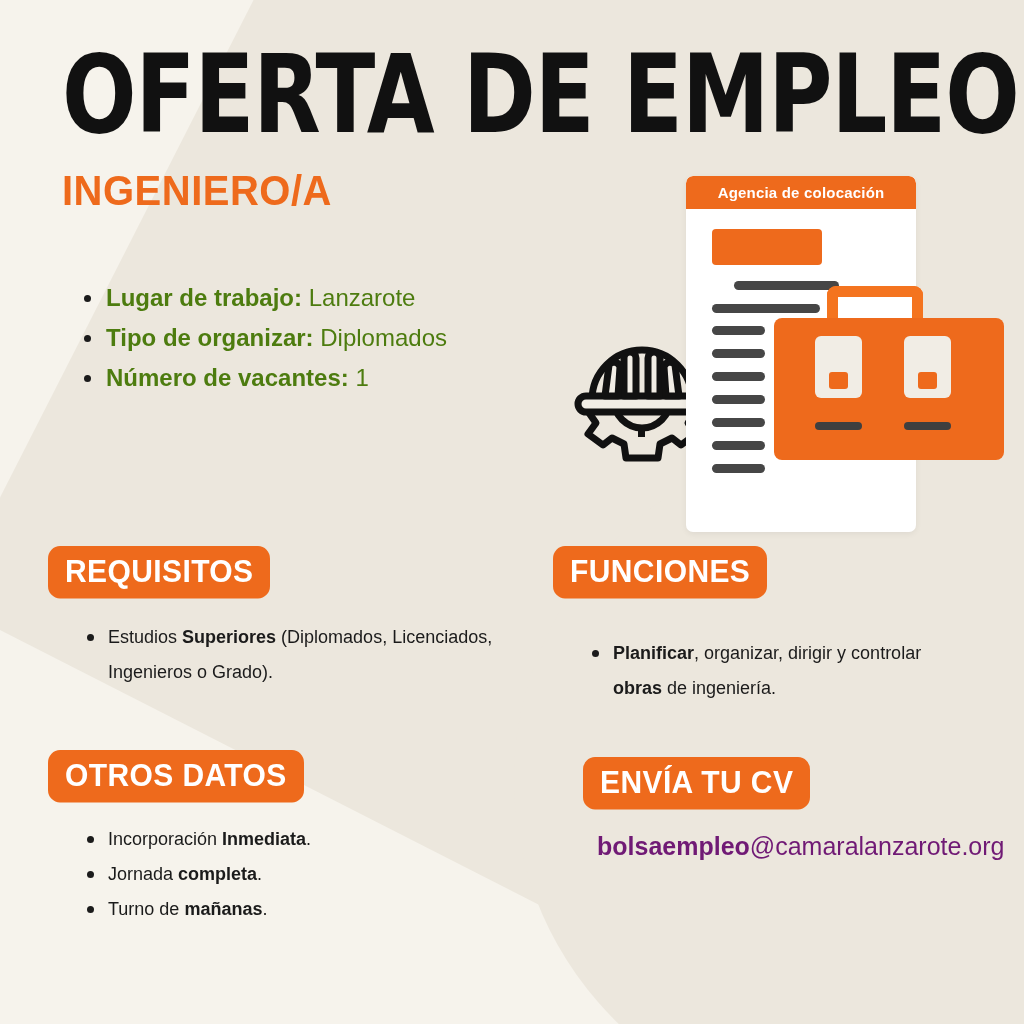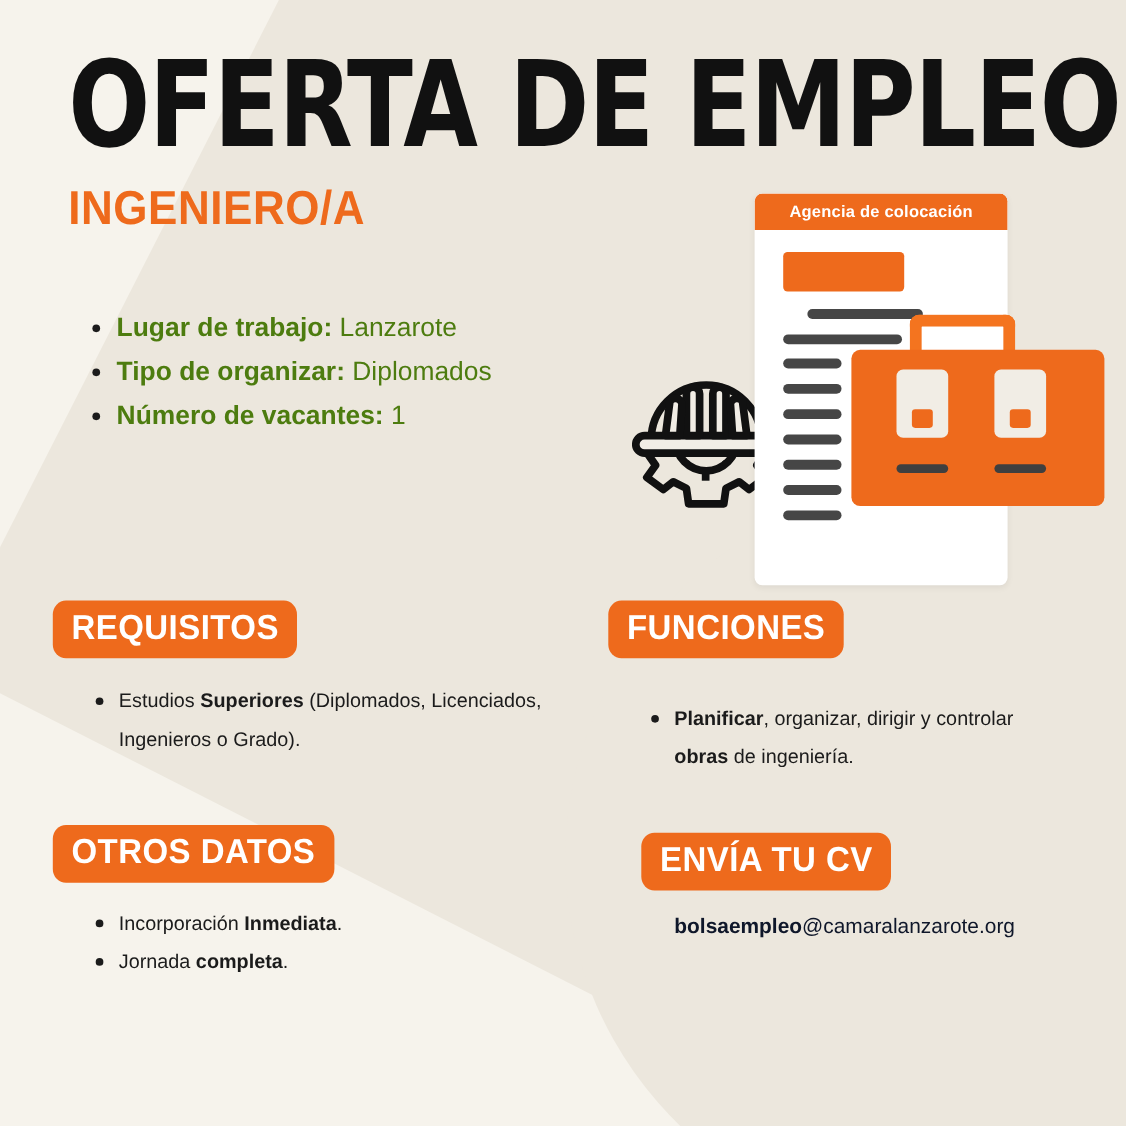--- a/index.html
+++ b/index.html
@@ -276,23 +276,23 @@
 
   #sec-funciones { left: 553px; top: 546px; }
   #sec-funciones .body-list { margin-top: 40px; margin-left: 34px; width: 380px; }
 
   #sec-otros { left: 48px; top: 750px; }
   #sec-otros .body-list { margin-top: 22px; margin-left: 34px; width: 420px; }
 
   #sec-cv { left: 583px; top: 757px; }
   .email {
     margin-top: 25px;
-    margin-left: 30px;
-    font-size: 19px;
-    color: #0f172a;
+    margin-left: 14px;
+    font-size: 25px;
+    color: #701a75;
     white-space: nowrap;
   }
   .email .local { font-weight: 700; }
   .email .domain { font-weight: 400; }
 </style>
 </head>
 <body>
 
 <div id="poster">
 
@@ -376,20 +376,21 @@
     <ul class="body-list">
         <li><b>Planificar</b><span>, organizar, dirigir y controlar </span><b>obras</b><span> de ingeniería.</span></li>
       </ul>
   </div>
 
   <div class="section" id="sec-otros">
     <div class="badge">OTROS DATOS</div>
     <ul class="body-list">
         <li><span>Incorporación </span><b>Inmediata</b><span>.</span></li>
         <li><span>Jornada </span><b>completa</b><span>.</span></li>
+        <li><span>Turno de </span><b>mañanas</b><span>.</span></li>
       </ul>
   </div>
 
   <div class="section" id="sec-cv">
     <div class="badge">ENVÍA TU CV</div>
     <div class="email">
       <span class="local">bolsaempleo</span><span class="domain">@camaralanzarote.org</span>
     </div>
   </div>
 

